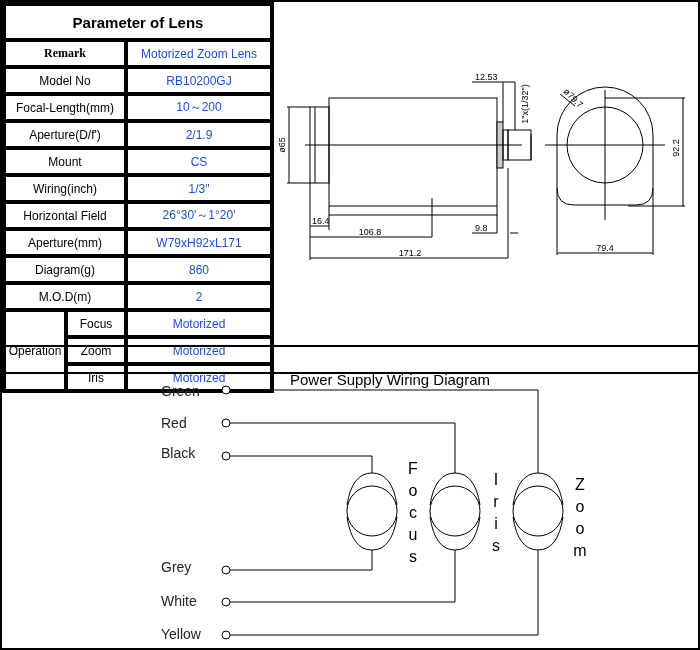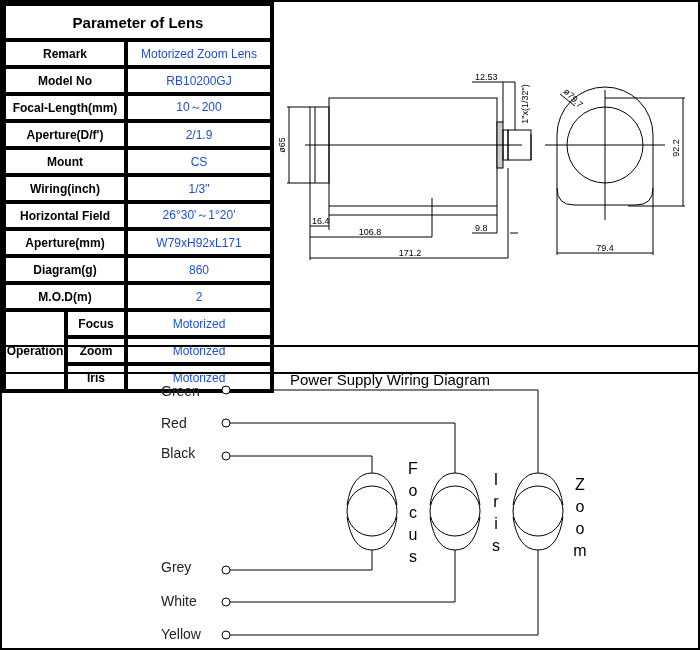--- a/index.html
+++ b/index.html
@@ -1,23 +1,23 @@
 <!DOCTYPE html>
 <html><head>
   <meta charset="utf-8">
   <style>
     html, body { margin:0; padding:0; background:#fff; }
     body { width:700px; height:650px; position:relative; overflow:hidden; font-family:"Liberation Sans", sans-serif; color:#000; }
     .frame { position:absolute; left:0; top:0; width:696px; height:646px; border:2px solid #000; }
     .spec { position:absolute; left:2px; top:2px; width:268px; height:344px; border-collapse:collapse; table-layout:fixed; }
     .spec td { border:4px solid #000000; text-align:center; vertical-align:middle; padding:0; height:23px; font-size:12px; }
-    .spec td.lbl { font-weight:bold; font-size:12px; }
+    .spec td.lbl { font-weight:normal; font-size:12px; }
     .spec td.val { font-size:12px; color:#1d4ed8; }
     .spec td.title { font-weight:bold; font-size:15px; height:32px; }
-    .spec td.remark { font-family:Liberation Sans, sans-serif; font-weight:bold; font-size:12px; }
+    .spec td.remark { font-family:Liberation Serif, serif; font-weight:bold; font-size:12px; }
     .vsep { position:absolute; left:270px; top:2px; width:2px; height:344px; background:#000; }
     .hsep1 { position:absolute; left:0; top:345px; width:700px; height:2px; background:#000; }
     .hsep2 { position:absolute; left:0; top:372px; width:700px; height:2px; background:#000; }
     .wiring-title { position:absolute; left:2px; top:367px; width:696px; height:25px; line-height:25px; text-align:center; font-size:15px;margin-left:40px; }
     svg { position:absolute; left:0; top:0; }
     .dim { font-family:"Liberation Sans", sans-serif; font-size:9px; fill:#000; }
     .wlabel { font-family:"Liberation Sans", sans-serif; font-size:14px; fill:#222; }
     .vlabel { font-family:"Liberation Sans", sans-serif; font-size:16px; fill:#000; }
   </style>
 </head>

